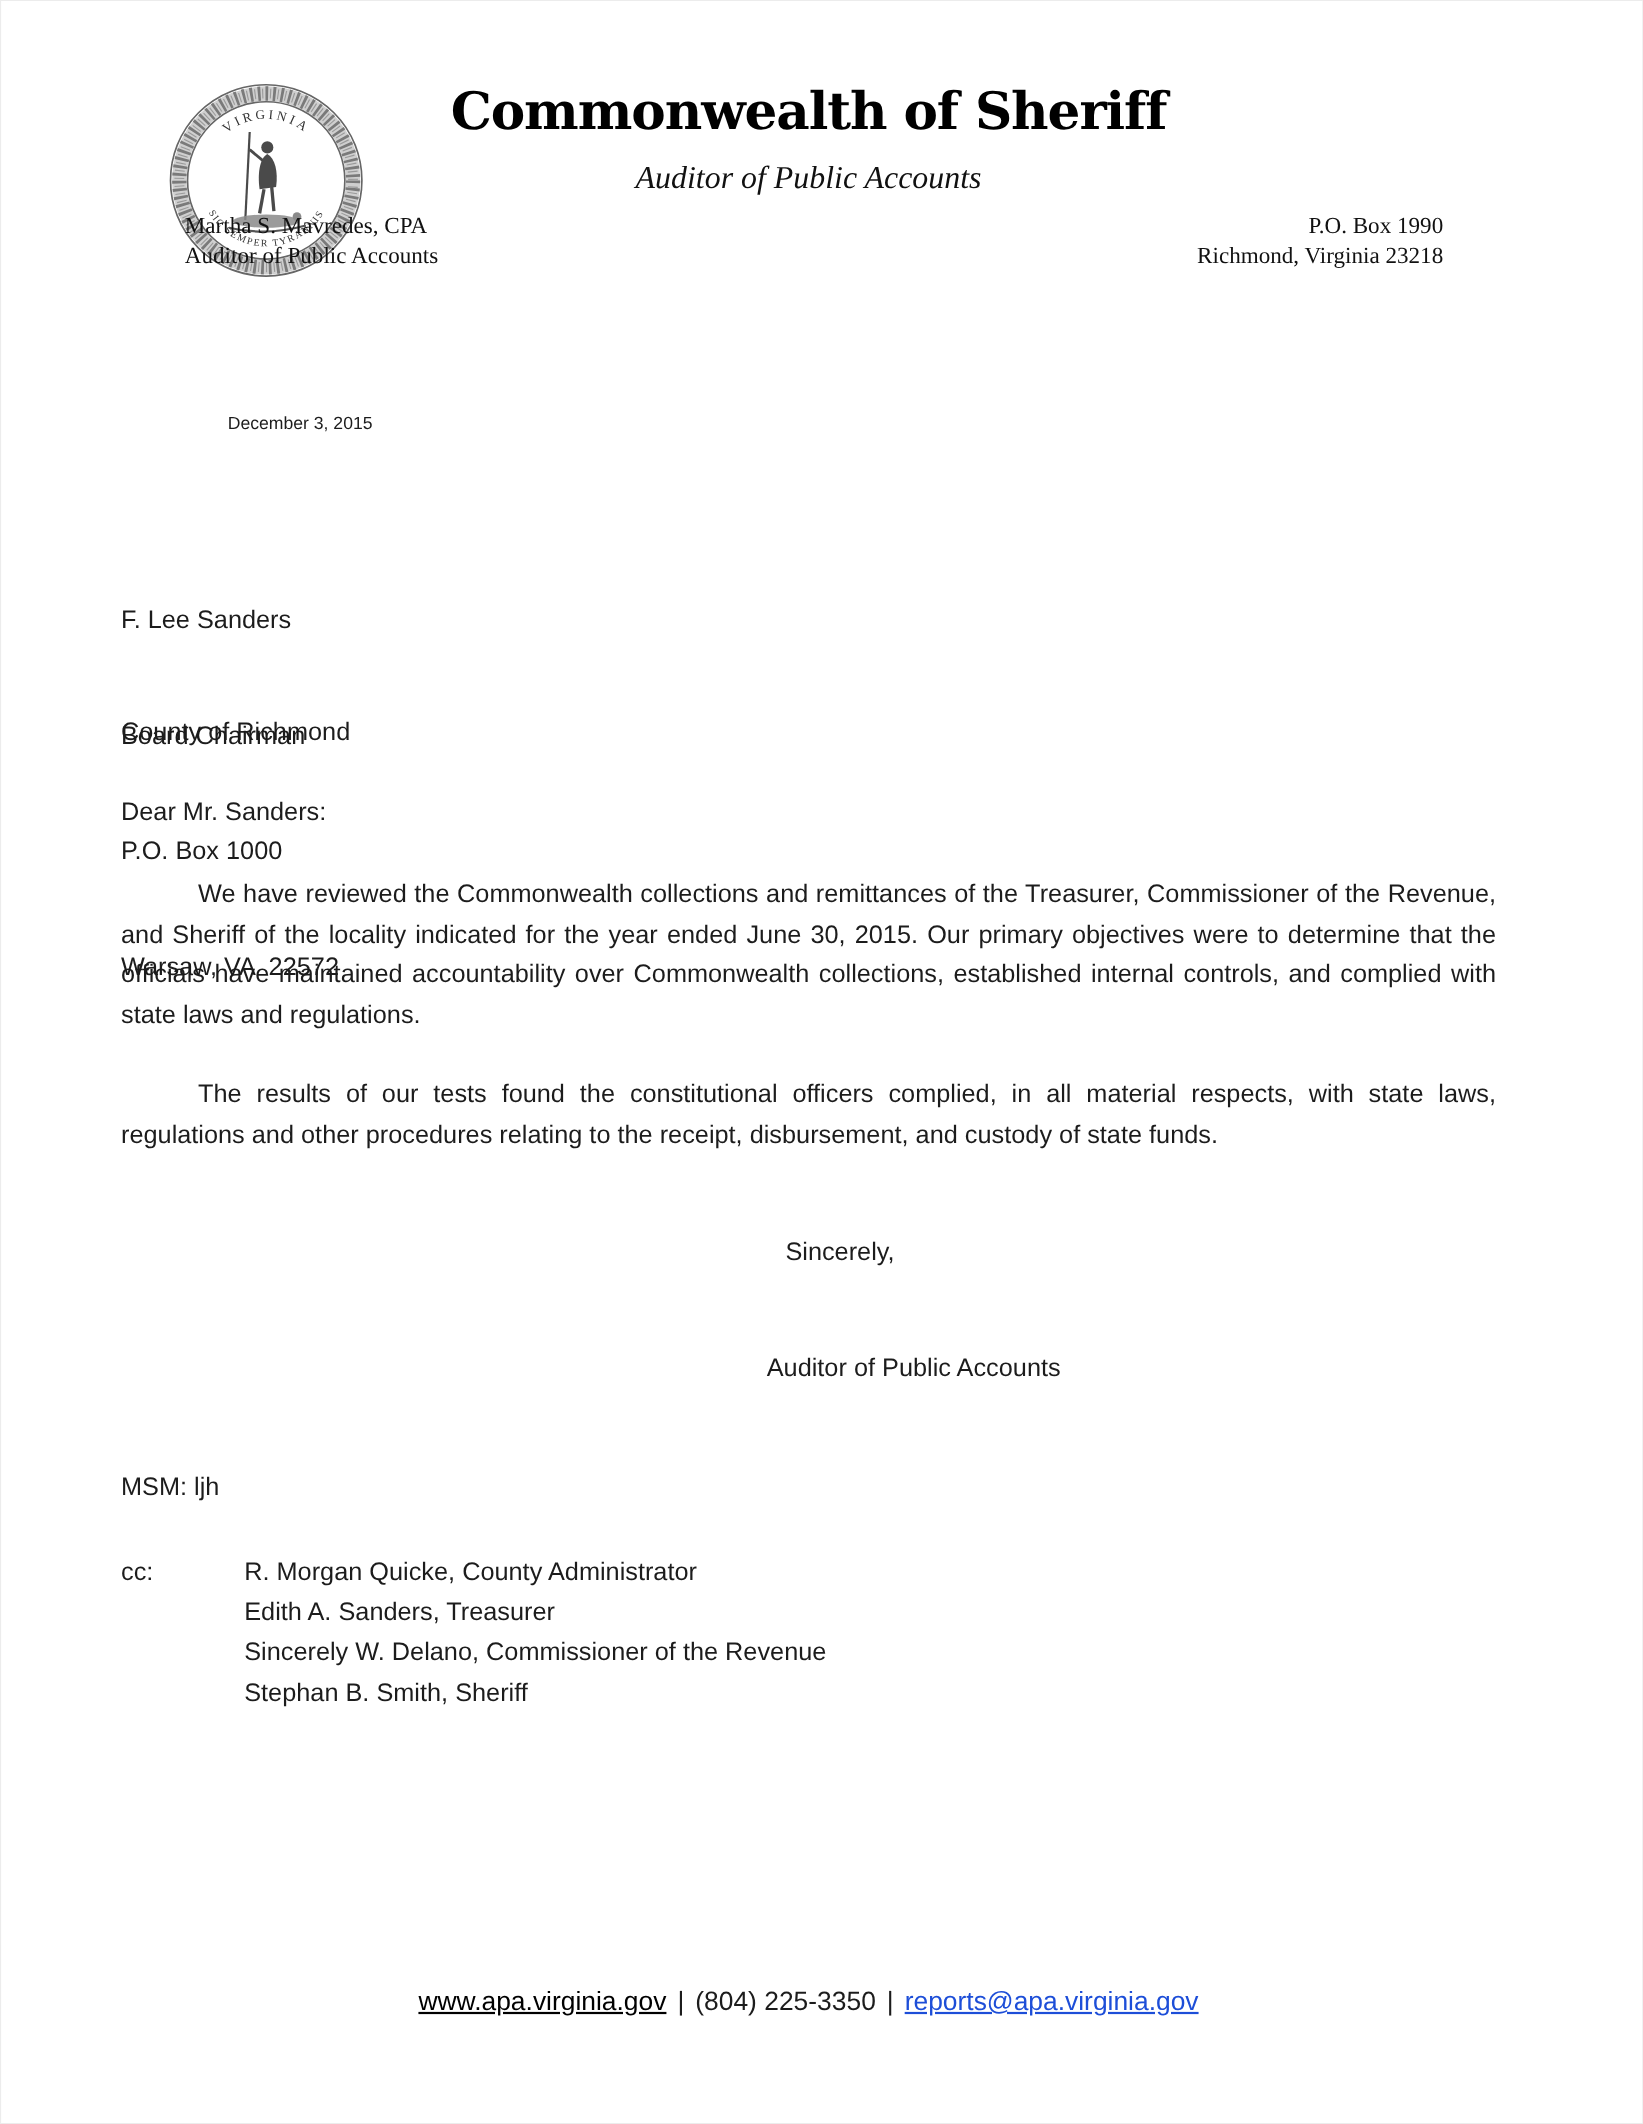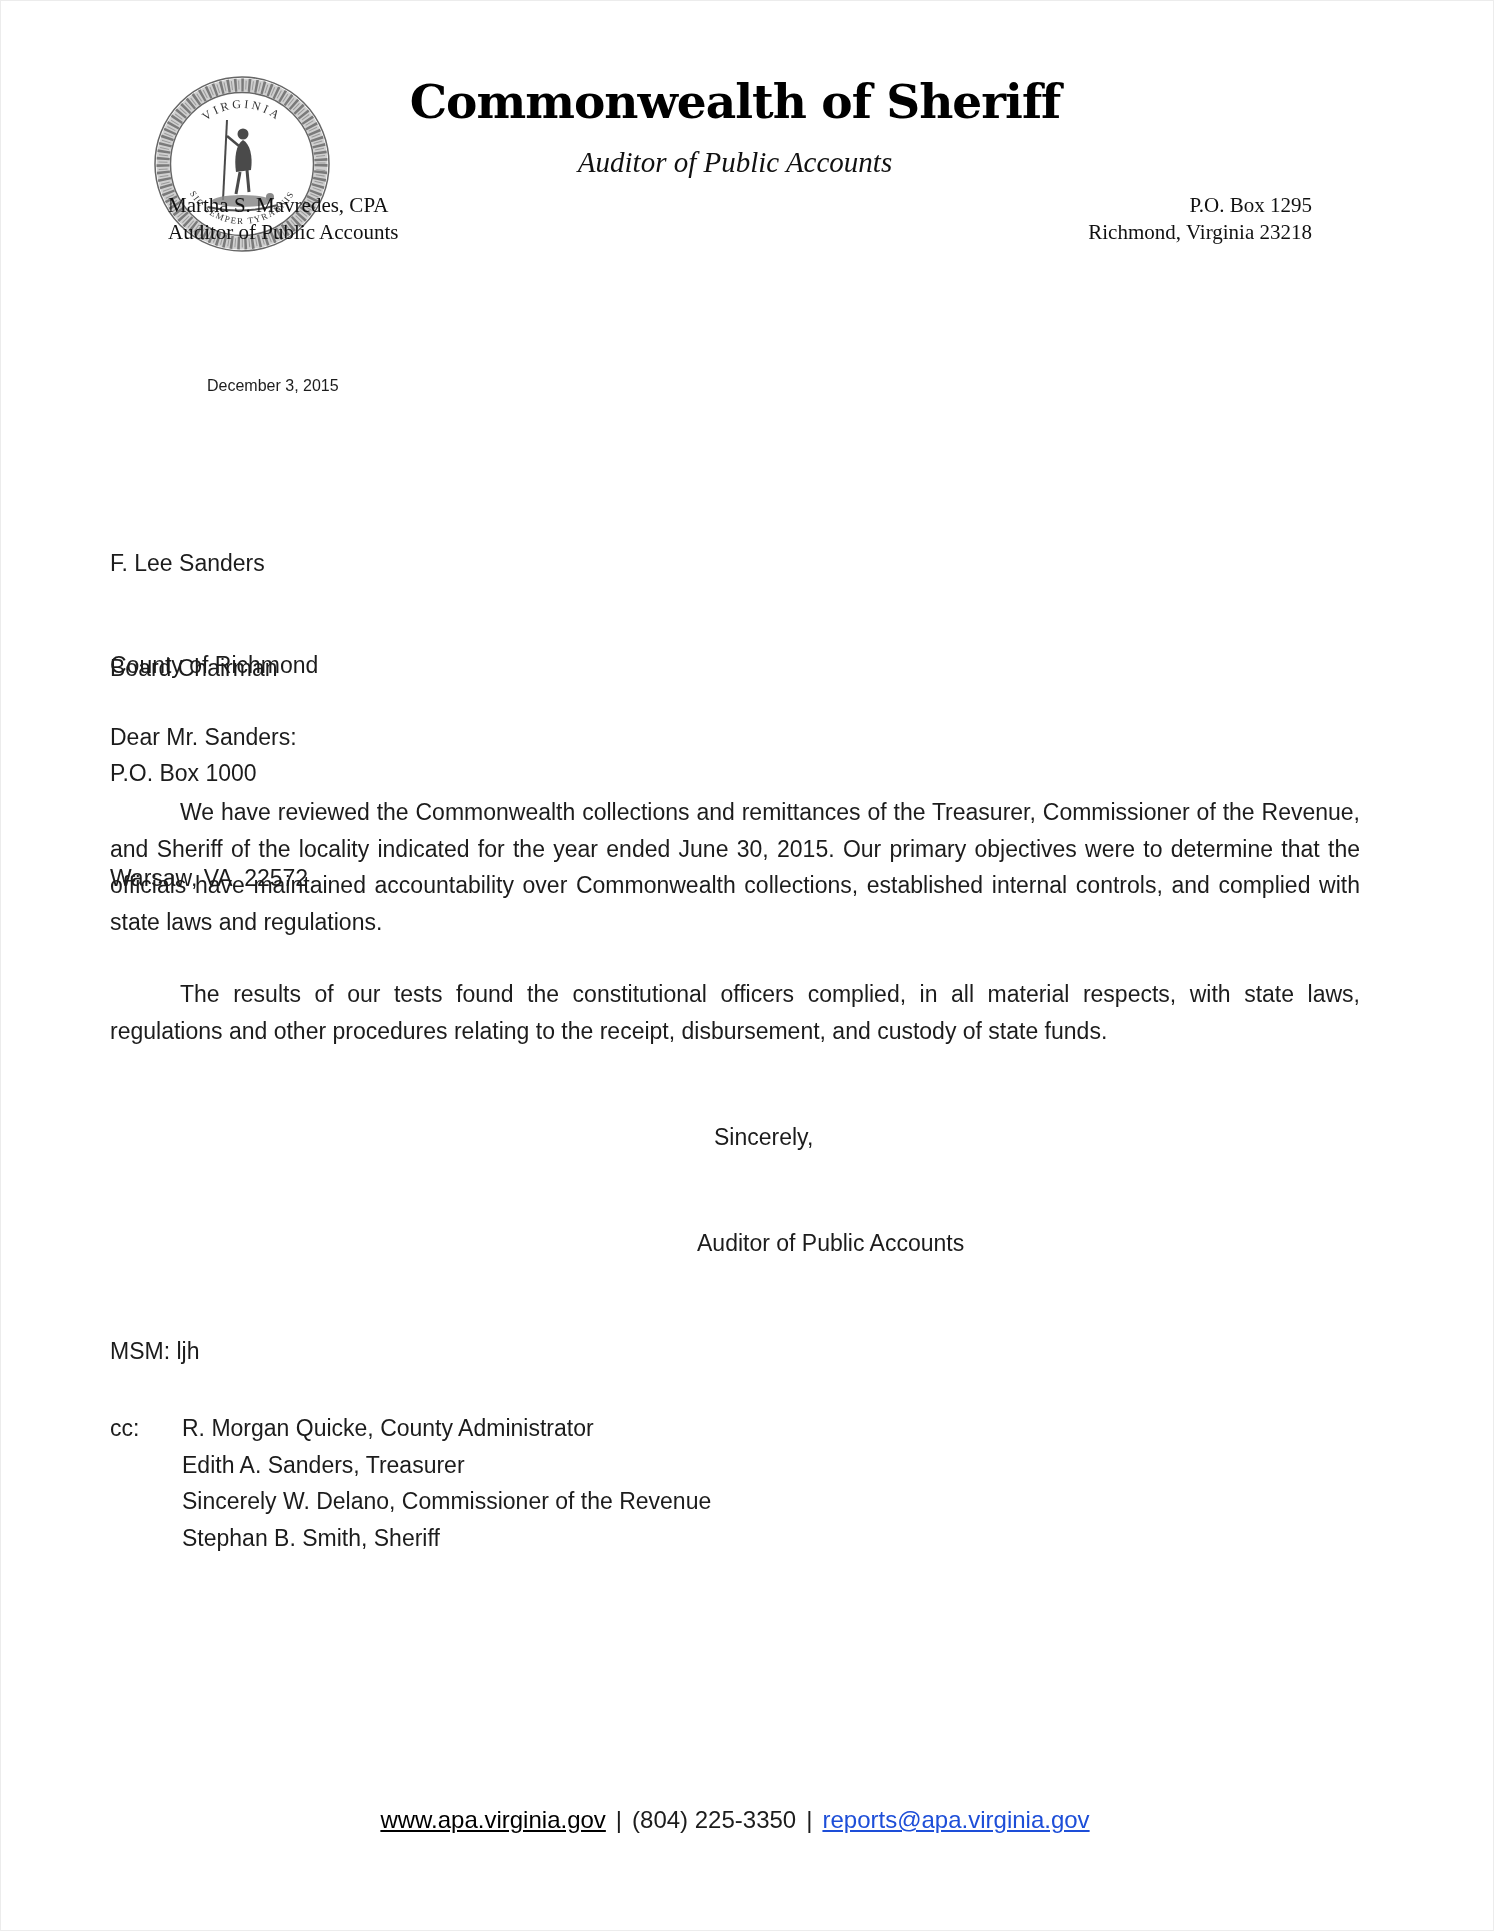--- a/index.html
+++ b/index.html
@@ -36,21 +36,21 @@
   .salutation { position:absolute; left:110px; top:724px; }
   .para {
     position:absolute; left:110px; width:1250px; margin:0;
     text-align:justify; text-indent:70px; line-height:36.5px; font-size:23px;
   }
   .p1 { top:794px; }
   .p2 { top:976px; }
   .closing  { position:absolute; left:697px; top:1124px;margin-left:17px; }
   .sig-title{ position:absolute; left:697px; top:1230px; }
   .reference{ position:absolute; left:110px; top:1338px; }
-  .cc { position:absolute; left:110px; top:1410px; display:flex; line-height:36.5px; }
+  .cc { position:absolute; left:110px; top:1410px; display:flex; line-height:36.5px;gap:40px; }
   .cc-label { width:72px; }
   .footer {
     position:absolute; left:110px; top:1806px; width:1250px; text-align:center; font-size:24px;
   }
   .footer a { text-decoration:underline; cursor:pointer; }
   .footer .sep { margin:0 10px; color:#1c1c1c; }
 </style>
 </head>
 <body>
 
@@ -89,21 +89,21 @@
 
   <div class="title">Commonwealth of Sheriff</div>
   <div class="subtitle">Auditor of Public Accounts</div>
 
   <div class="official">
     <div>Martha S. Mavredes, CPA</div>
     <div>Auditor of Public Accounts</div>
   </div>
 
   <div class="hq">
-    <div>P.O. Box 1295</div>
+    <div>P.O. Box 1990</div>
     <div>Richmond, Virginia 23218</div>
   </div>
 
   <div class="date body-text">December 3, 2015</div>
 
   <div class="recipient body-text">
     <div>F. Lee Sanders</div>
     <div>Board Chairman</div>
     <div>P.O. Box 1000</div>
     <div>Warsaw, VA  22572</div>

